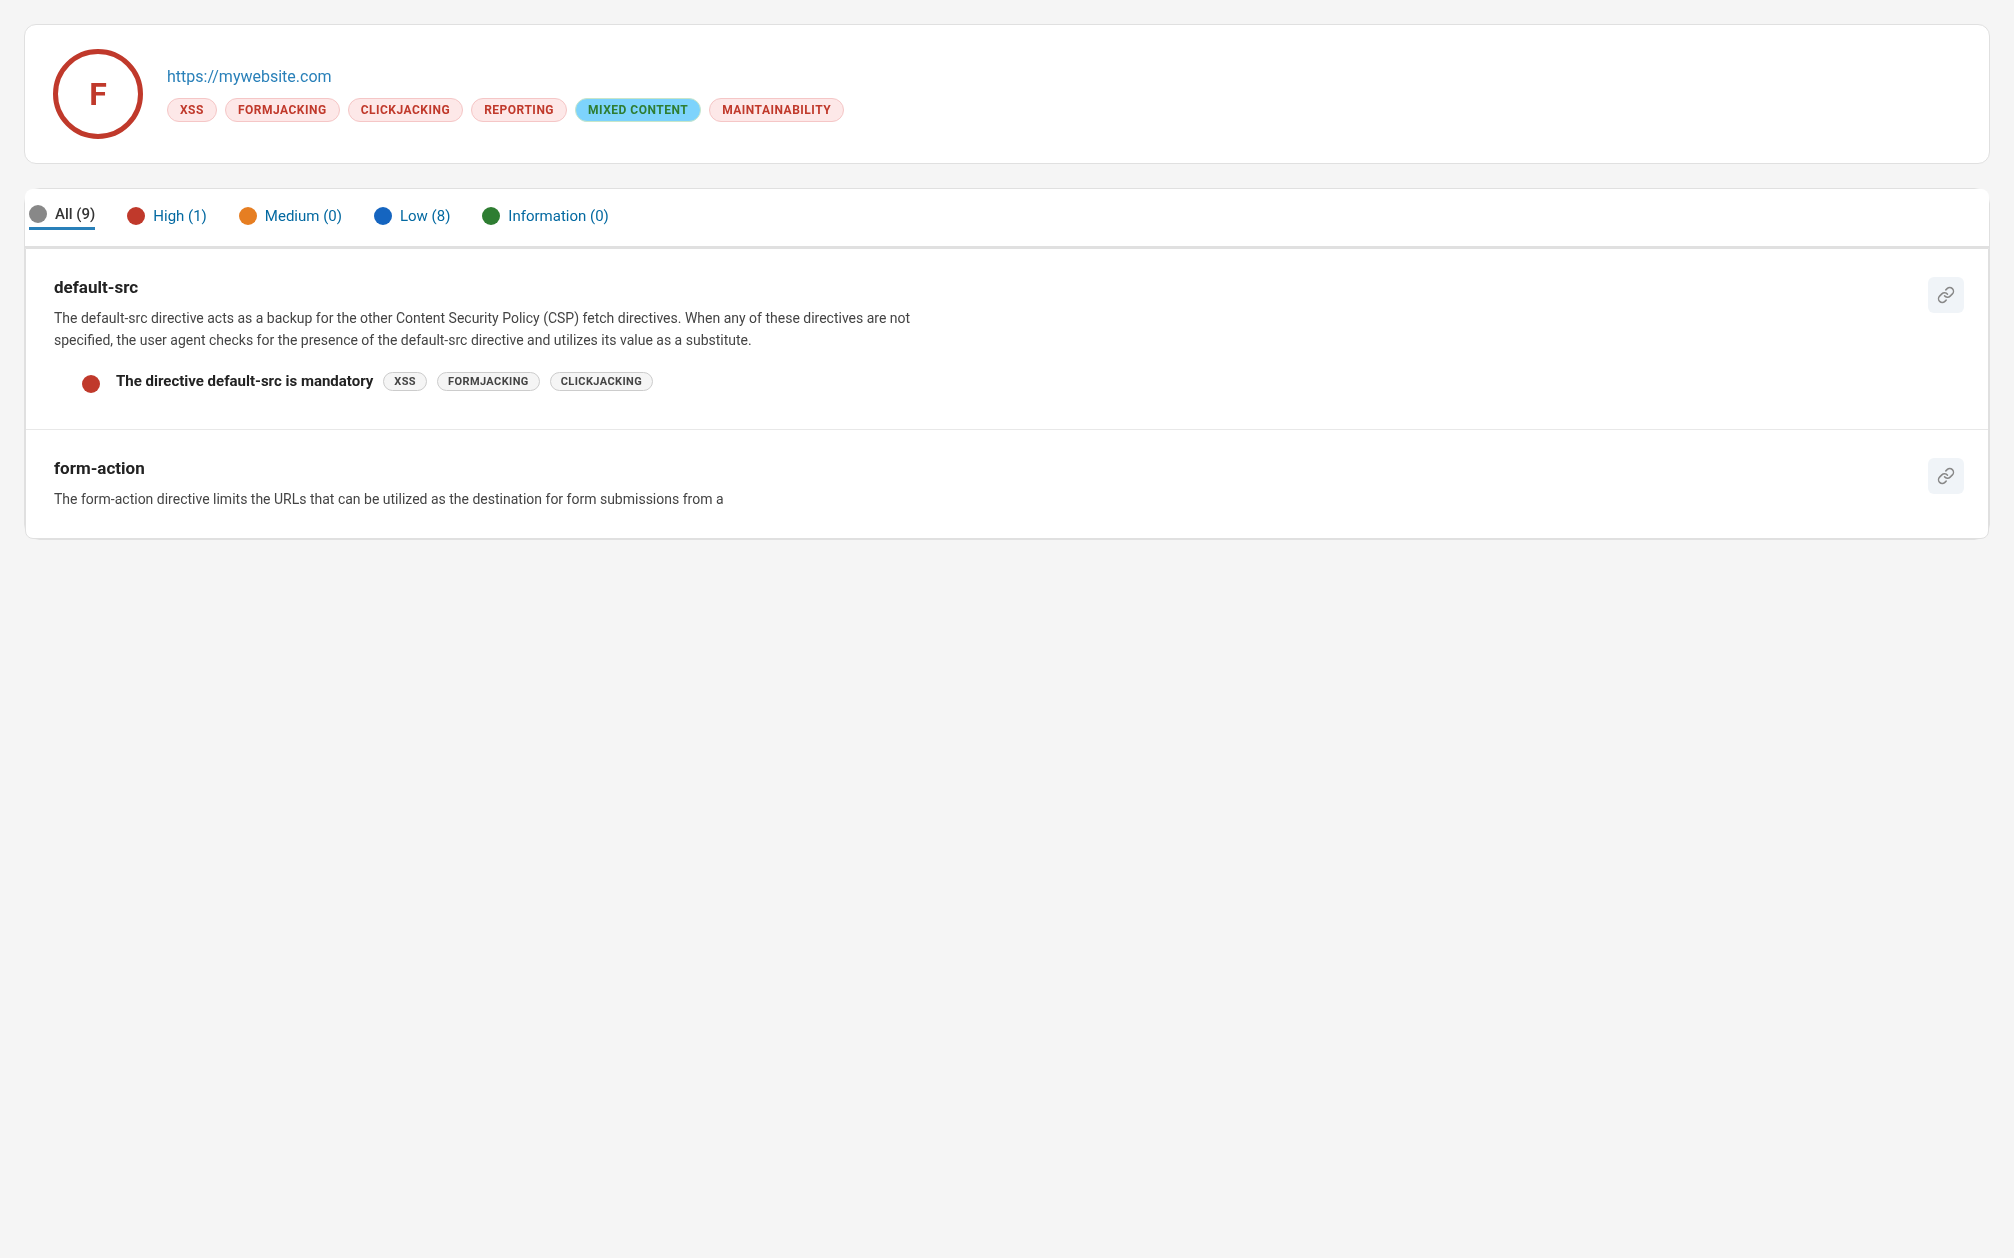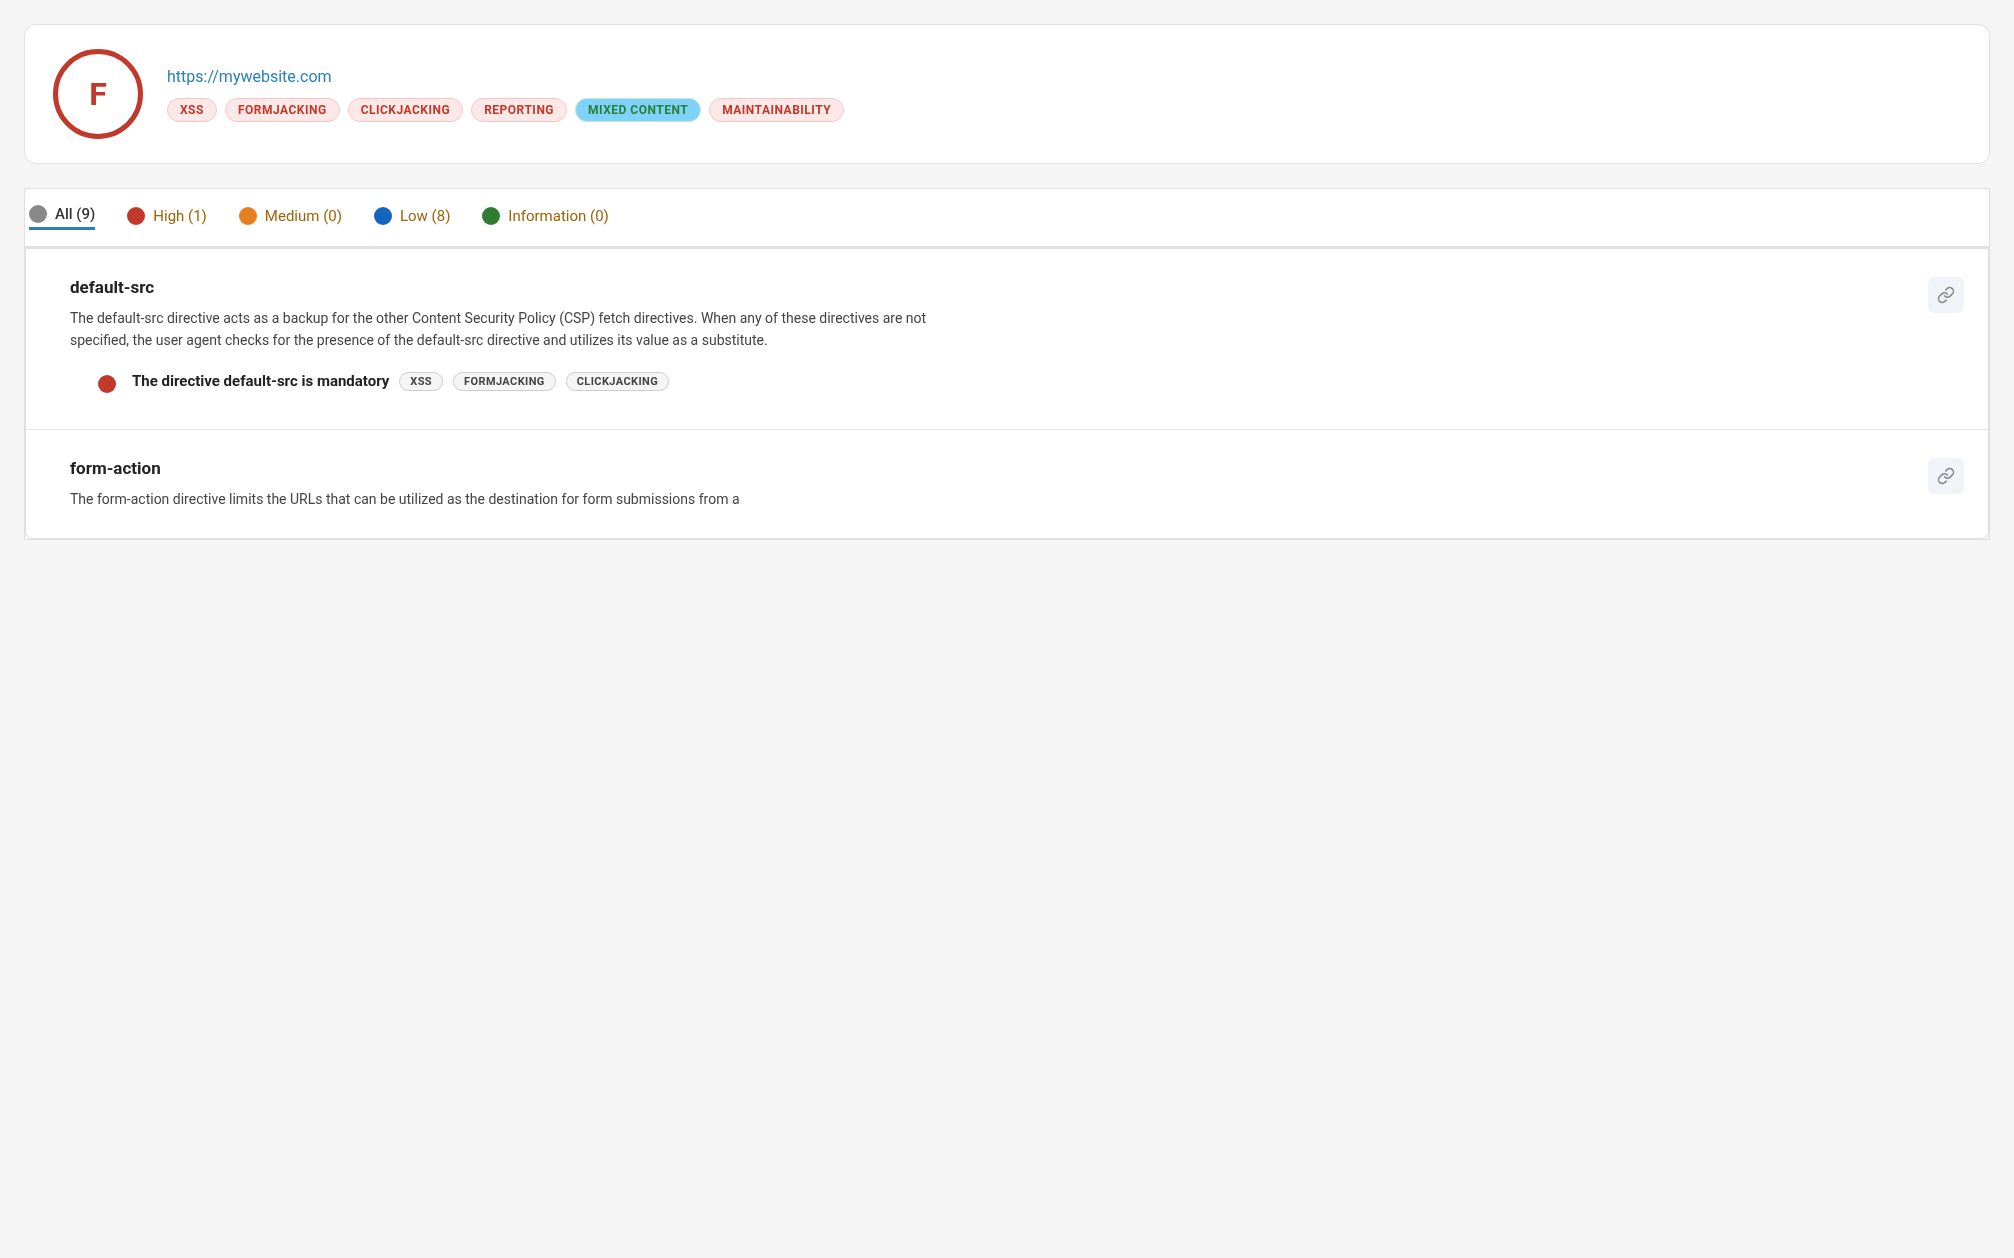--- a/index.html
+++ b/index.html
@@ -94,21 +94,21 @@
       background: #fff;
       border-top-left-radius: 8px;
       border-top-right-radius: 8px;
     }
 
     .filter-item {
       display: flex;
       align-items: center;
       gap: 8px;
       font-size: 15px;
-      color: #a16207;
+      color: #0369a1;
       cursor: pointer;
       padding-bottom: 4px;
     }
 
     .filter-item.active {
       border-bottom: 3px solid #2980b9;
       color: #333;
       font-weight: 500;
     }
 
@@ -126,21 +126,21 @@
     .dot-green { background: #2e7d32; }
 
     
     .content-area {
       background: #fff;
       border: 1px solid #e0e0e0;
       border-radius: 0 0 8px 8px;
     }
 
     .directive-block {
-      padding: 28px 44px;
+      padding: 28px 28px;
       border-bottom: 1px solid #e8e8e8;
       position: relative;
     }
 
     .directive-block:last-child {
       border-bottom: none;
     }
 
     .directive-title {
       font-size: 17px;
@@ -221,21 +221,21 @@
 
     .finding-desc {
       font-size: 14px;
       color: #444;
       line-height: 1.6;
       max-width: 860px;
     }
 
     .filter-wrapper {
       border: 1px solid #e0e0e0;
-      border-radius: 0;
+      border-radius: 16px;
       overflow: visible;
       margin-bottom: 0;
     }
   </style>
 </head>
 <body>
 
 <div class="card">
   <div class="grade-circle">
     <span class="grade-letter">F</span>

